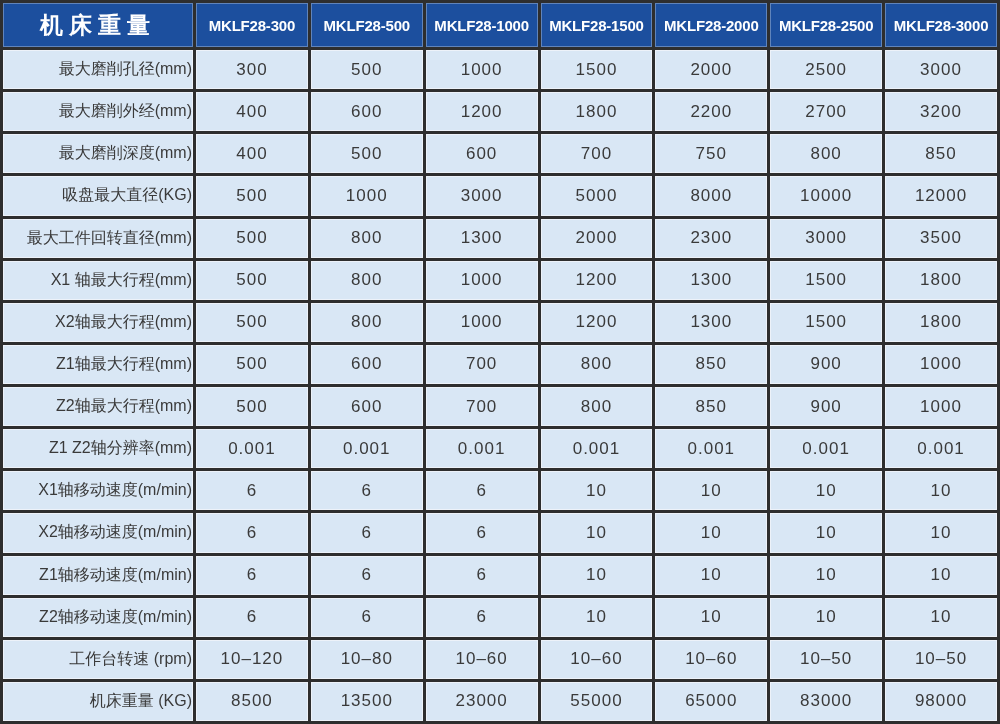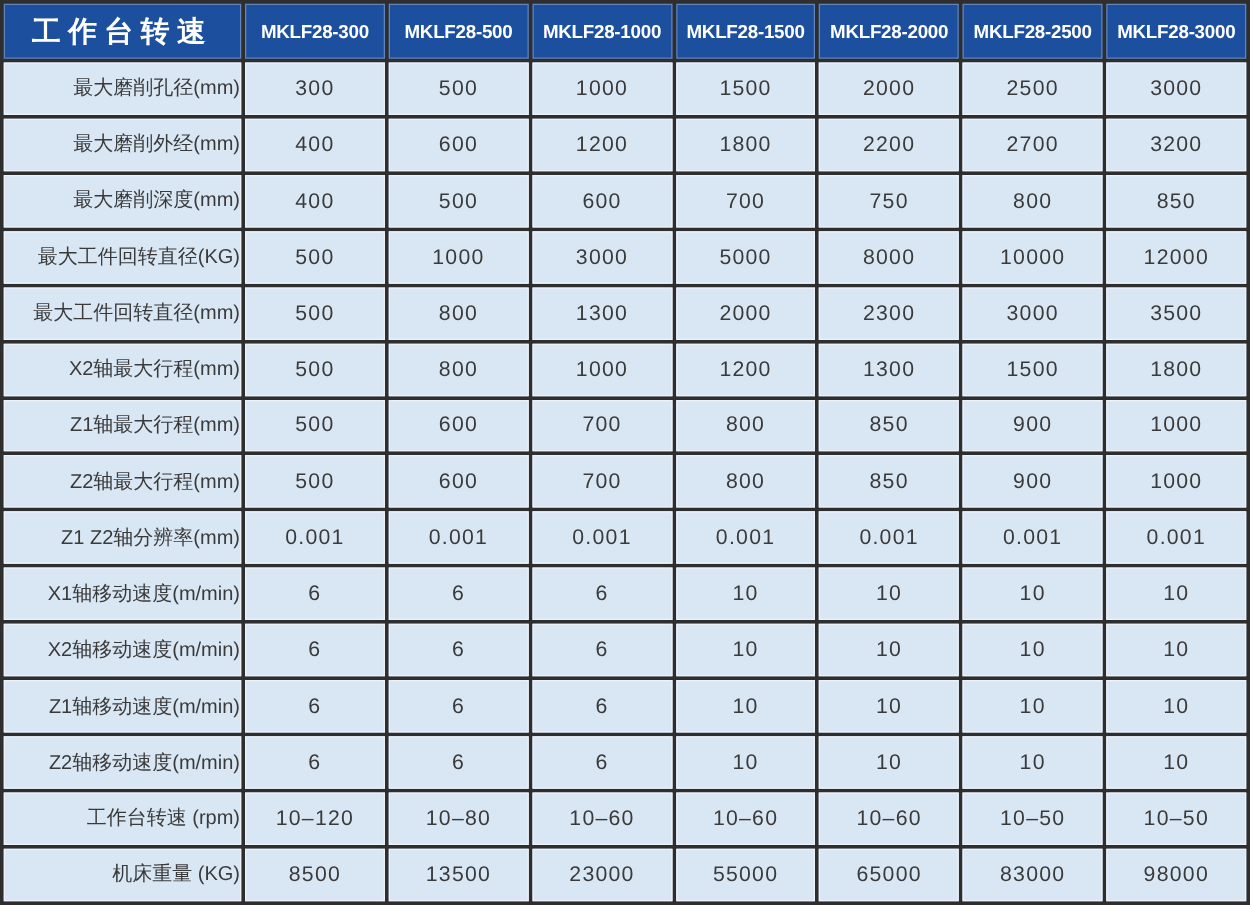--- a/index.html
+++ b/index.html
@@ -65,21 +65,21 @@
       <col>
       <col>
       <col>
       <col>
       <col>
       <col>
       <col>
   </colgroup>
   <thead>
     <tr>
-      <th class="title">工作台转速</th>
+      <th class="title">机床重量</th>
 
     <th>MKLF28-300</th>
         <th>MKLF28-500</th>
         <th>MKLF28-1000</th>
         <th>MKLF28-1500</th>
         <th>MKLF28-2000</th>
         <th>MKLF28-2500</th>
         <th>MKLF28-3000</th>
       </tr>
   </thead>
@@ -109,38 +109,48 @@
         <th>最大磨削深度(mm)</th>
         <td>400</td>
         <td>500</td>
         <td>600</td>
         <td>700</td>
         <td>750</td>
         <td>800</td>
         <td>850</td>
       </tr>
       <tr>
-        <th>最大工件回转直径(KG)</th>
+        <th>吸盘最大直径(KG)</th>
         <td>500</td>
         <td>1000</td>
         <td>3000</td>
         <td>5000</td>
         <td>8000</td>
         <td>10000</td>
         <td>12000</td>
       </tr>
       <tr>
         <th>最大工件回转直径(mm)</th>
         <td>500</td>
         <td>800</td>
         <td>1300</td>
         <td>2000</td>
         <td>2300</td>
         <td>3000</td>
         <td>3500</td>
+      </tr>
+      <tr>
+        <th>X1 轴最大行程(mm)</th>
+        <td>500</td>
+        <td>800</td>
+        <td>1000</td>
+        <td>1200</td>
+        <td>1300</td>
+        <td>1500</td>
+        <td>1800</td>
       </tr>
       <tr>
         <th>X2轴最大行程(mm)</th>
         <td>500</td>
         <td>800</td>
         <td>1000</td>
         <td>1200</td>
         <td>1300</td>
         <td>1500</td>
         <td>1800</td>

